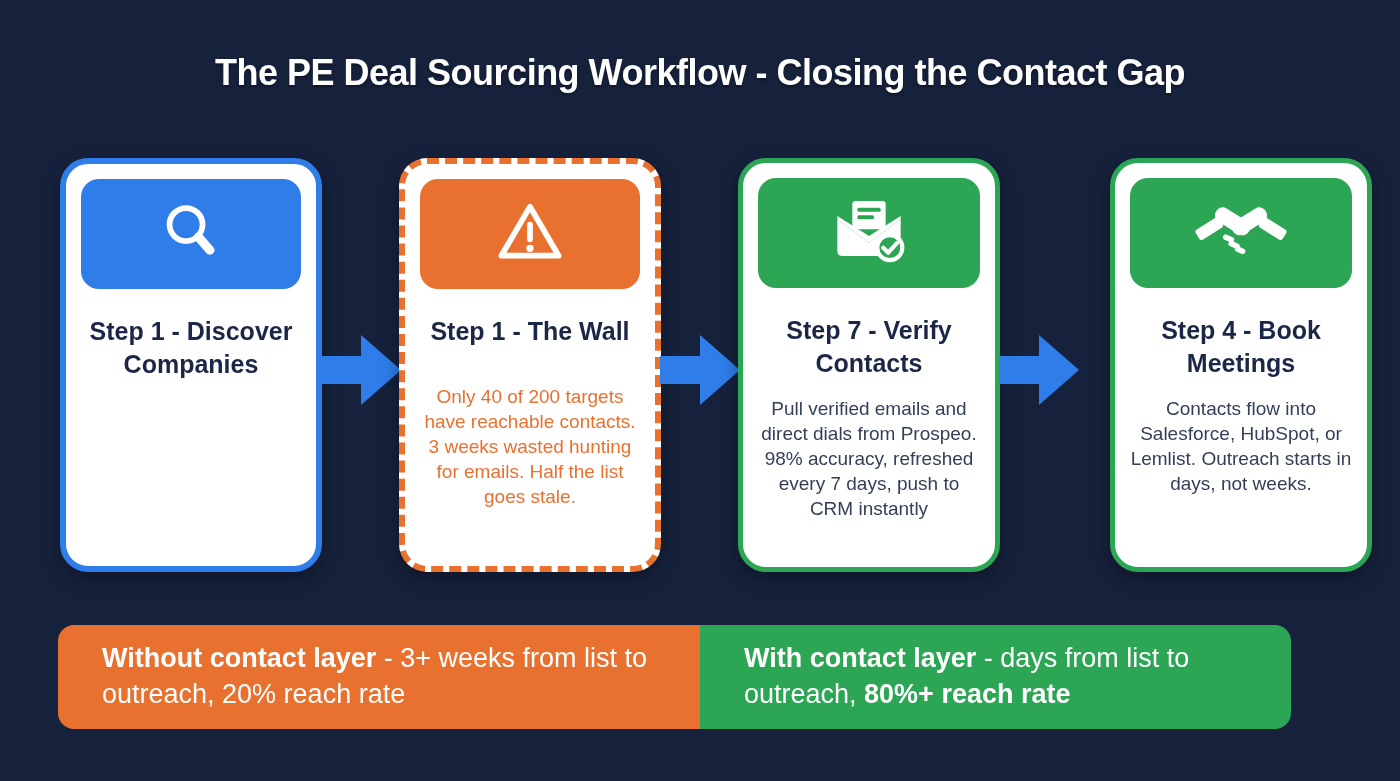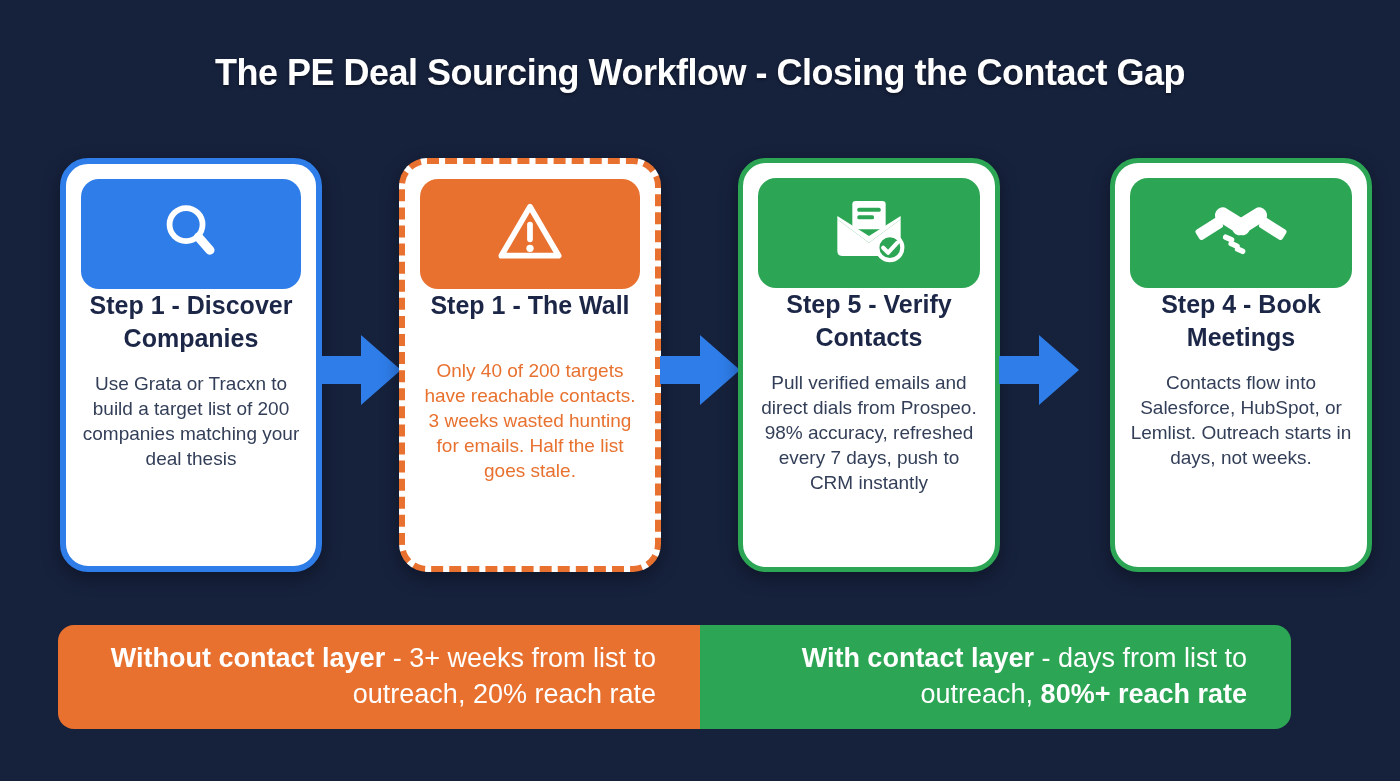--- a/index.html
+++ b/index.html
@@ -35,39 +35,39 @@
 
   .icon-box{
     margin:15px 15px 0;height:110px;border-radius:18px;
     display:flex;align-items:center;justify-content:center;
   }
   .c1 .icon-box{background:var(--blue);}
   .c2 .icon-box{background:var(--orange);}
   .c3 .icon-box,.c4 .icon-box{background:var(--green);}
 
   .card-title{
-    padding:0 22px;
+    margin-top:26px;padding:0 22px;
     font-size:25px;font-weight:700;color:var(--heading);line-height:1.3;
   }
   .card-desc{
     margin-top:17px;padding:0 13px;
     font-size:19px;color:var(--body);line-height:1.32;
   }
   .c2 .card-desc{color:var(--orange);margin-top:36px;}
 
   .arrow{position:absolute;top:333px;width:80px;height:74px;}
   .arrow.a1{left:321px;}
   .arrow.a2{left:660px;}
   .arrow.a3{left:999px;}
   .arrow svg{display:block;}
 
   .bar{
     position:absolute;top:625px;height:104px;
     display:flex;align-items:center;justify-content:center;
-    color:#ffffff;font-size:27px;line-height:1.32;text-align:right;
+    color:#ffffff;font-size:27px;line-height:1.32;text-align:left;
     padding:0 44px;
   }
   .bar-without{left:58px;width:642px;background:var(--orange);border-radius:16px 0 0 16px;}
   .bar-with{left:700px;width:591px;background:var(--green);border-radius:0 16px 16px 0;}
   .bar .b{font-weight:700;}
 </style>
 </head>
 <body>
 
 <div class="canvas">
@@ -77,21 +77,20 @@
   <div class="card c1">
     <div class="icon-box">
       <span>
         <svg width="66" height="66" viewBox="0 0 80 80">
           <circle cx="34" cy="31" r="20" fill="none" stroke="#fff" stroke-width="7"></circle>
           <line x1="49" y1="46" x2="63" y2="62" stroke="#fff" stroke-width="11" stroke-linecap="round"></line>
         </svg>
       </span>
     </div>
     <div class="card-title">Step 1 - Discover Companies</div>
-    <div class="card-desc">Use Grata or Tracxn to build a target list of 200 companies matching your deal thesis</div>
   </div>
 
   <span class="arrow a1">
     <svg width="80" height="74" viewBox="0 0 80 74">
         <polygon points="0,23 40,23 40,2 80,37 40,72 40,51 0,51" fill="#2e7de9"></polygon>
       </svg>
   </span>
 
   <div class="card c2">
     <div class="icon-box">
@@ -120,21 +119,21 @@
           <rect x="28" y="6" width="40" height="34" rx="4" fill="#fff"></rect>
           <rect x="34" y="14" width="28" height="5" rx="2" fill="#2ca654"></rect>
           <rect x="34" y="23" width="20" height="5" rx="2" fill="#2ca654"></rect>
           <path d="M10 28 V66 Q10 72 16 72 H80 Q86 72 86 66 V28 L48 56 Z" fill="#fff"></path>
           <path d="M10 28 L48 56 L86 28 L86 24 L48 48 L10 24 Z" fill="#fff"></path>
           <circle cx="73" cy="62" r="15" fill="#2ca654" stroke="#fff" stroke-width="5"></circle>
           <path d="M65 62 l6 6 l11 -12" stroke="#fff" stroke-width="5" fill="none" stroke-linecap="round" stroke-linejoin="round"></path>
         </svg>
       </span>
     </div>
-    <div class="card-title">Step 5 - Verify Contacts</div>
+    <div class="card-title">Step 7 - Verify Contacts</div>
     <div class="card-desc">Pull verified emails and direct dials from Prospeo. 98% accuracy, refreshed every 7 days, push to CRM instantly</div>
   </div>
 
   <span class="arrow a3">
     <svg width="80" height="74" viewBox="0 0 80 74">
         <polygon points="0,23 40,23 40,2 80,37 40,72 40,51 0,51" fill="#2e7de9"></polygon>
       </svg>
   </span>
 
   <div class="card c4">

